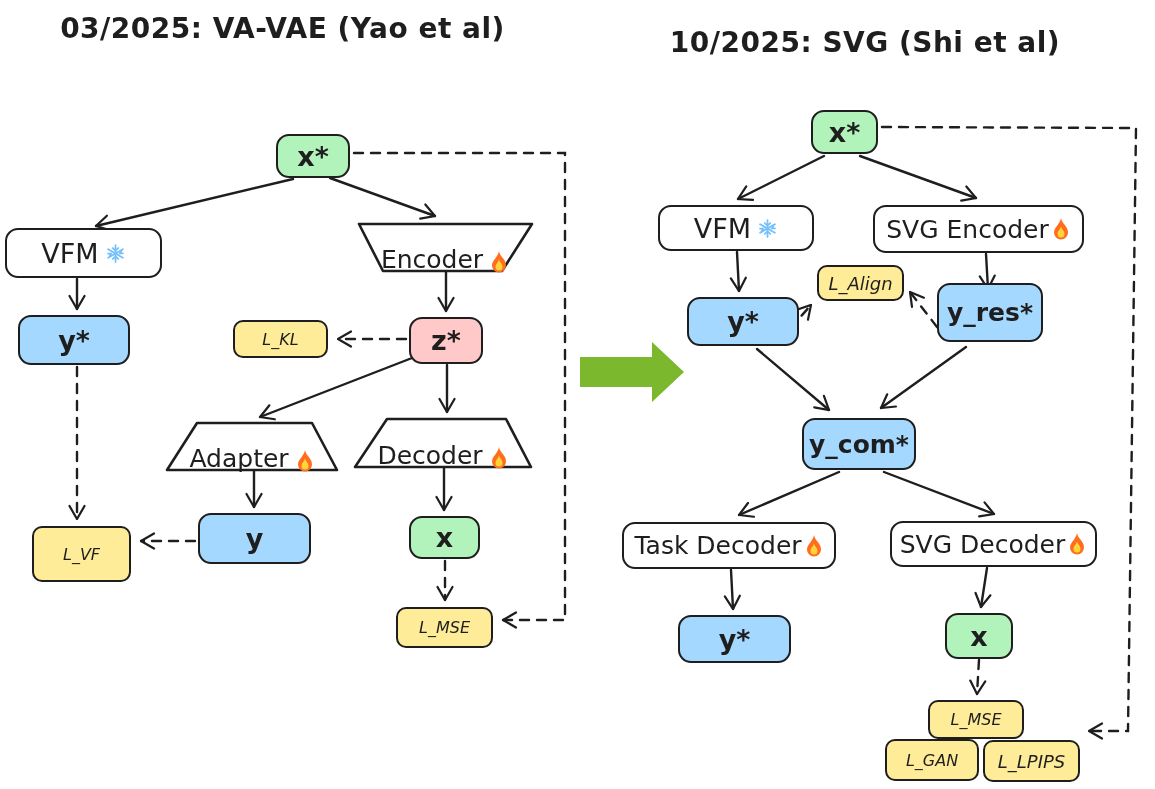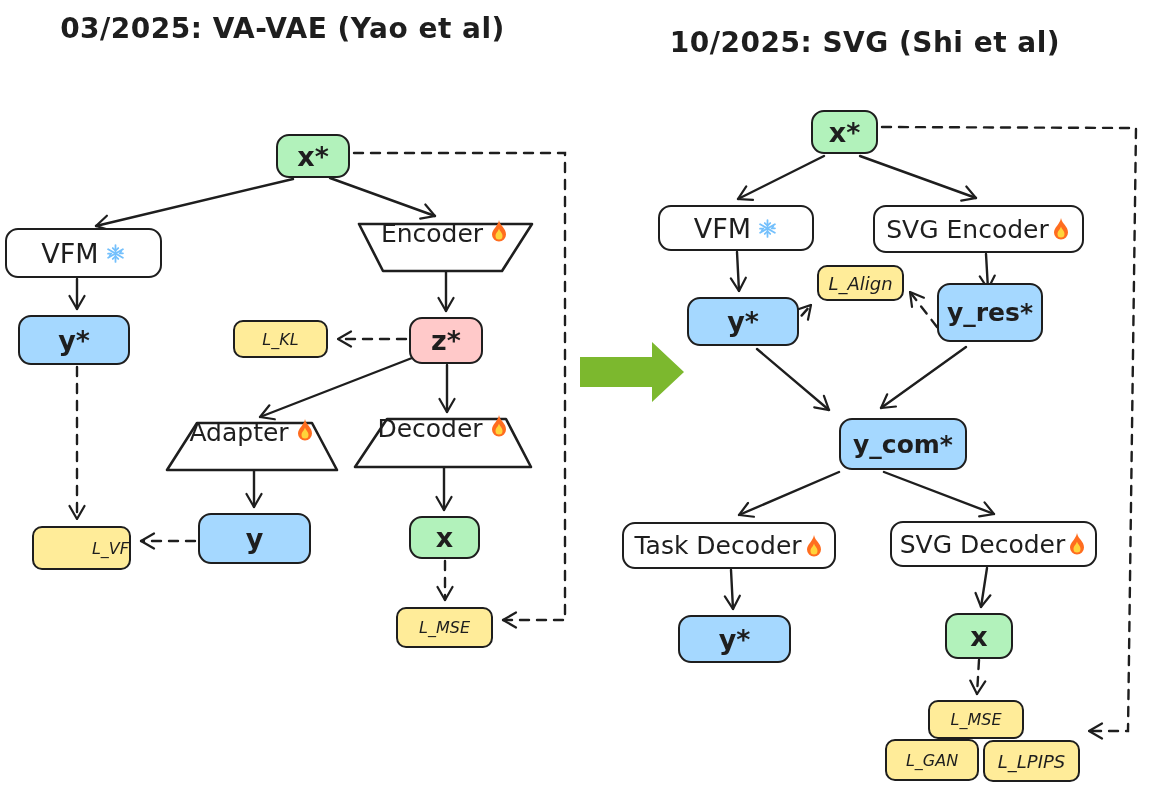--- a/index.html
+++ b/index.html
@@ -28,21 +28,21 @@
   .fill-yellow{background:var(--fill-yellow,#ffec99);}
   .fs-xl{font-size:27px;}
   .fs-lg{font-size:25px;}
   .fs-sm{font-size:16px;}
   .bold{font-weight:600;}
   .trap{position:absolute;}
   .trap svg.shape{position:absolute;left:0;top:0;width:100%;height:100%;}
   .trap polygon{fill:var(--fill-white,#fff);stroke:var(--ink,#1e1e1e);stroke-width:2.6;stroke-linejoin:round;}
   .trap .lbl{
     position:absolute;left:0;top:0;width:100%;height:100%;
-    display:flex;align-items:flex-start;justify-content:center;gap:6px;
+    display:flex;align-items:flex-end;justify-content:center;gap:6px;
     font-size:25px;font-weight:500;
   }
   .flame{width:20px;height:24px;flex:0 0 auto;}
   .snow{width:21px;height:21px;flex:0 0 auto;}
   .transition-arrow{position:absolute;left:576px;top:338px;}
   .defs-hidden{position:absolute;width:0;height:0;overflow:hidden;}
 </style>
 </head>
 <body>
 
@@ -170,21 +170,21 @@
       <svg class="flame">
           <use href="#flame-sym"></use>
         </svg>
     </span>
   </div>
 
   <div class="node fill-blue fs-xl bold" style="left:198px;top:513px;width:113px;height:51px;">
     <span>y</span>
   </div>
 
-  <div class="node loss fill-yellow fs-sm" style="left:32px;top:526px;width:99px;height:44px;justify-content:flex-end;">
+  <div class="node loss fill-yellow fs-sm" style="left:32px;top:526px;width:99px;height:56px;">
     <span>L_VF</span>
   </div>
 
   <div class="node fill-green fs-xl bold" style="left:409px;top:516px;width:71px;height:43px;">
     <span>x</span>
   </div>
 
   <div class="node loss fill-yellow fs-sm" style="left:396px;top:607px;width:97px;height:41px;">
     <span>L_MSE</span>
   </div>
@@ -212,21 +212,21 @@
   </div>
 
   <div class="node fill-blue fs-xl bold" style="left:687px;top:297px;width:112px;height:49px;">
     <span>y*</span>
   </div>
 
   <div class="node fill-blue fs-lg bold" style="left:937px;top:283px;width:106px;height:59px;">
     <span>y_res*</span>
   </div>
 
-  <div class="node fill-blue fs-lg bold" style="left:839px;top:418px;width:128px;height:52px;">
+  <div class="node fill-blue fs-lg bold" style="left:802px;top:418px;width:114px;height:52px;">
     <span>y_com*</span>
   </div>
 
   <div class="node fs-lg" style="left:622px;top:522px;width:214px;height:47px;gap:2px;">
     <span>Task Decoder</span>
     <svg class="flame">
         <use href="#flame-sym"></use>
       </svg>
   </div>
 

